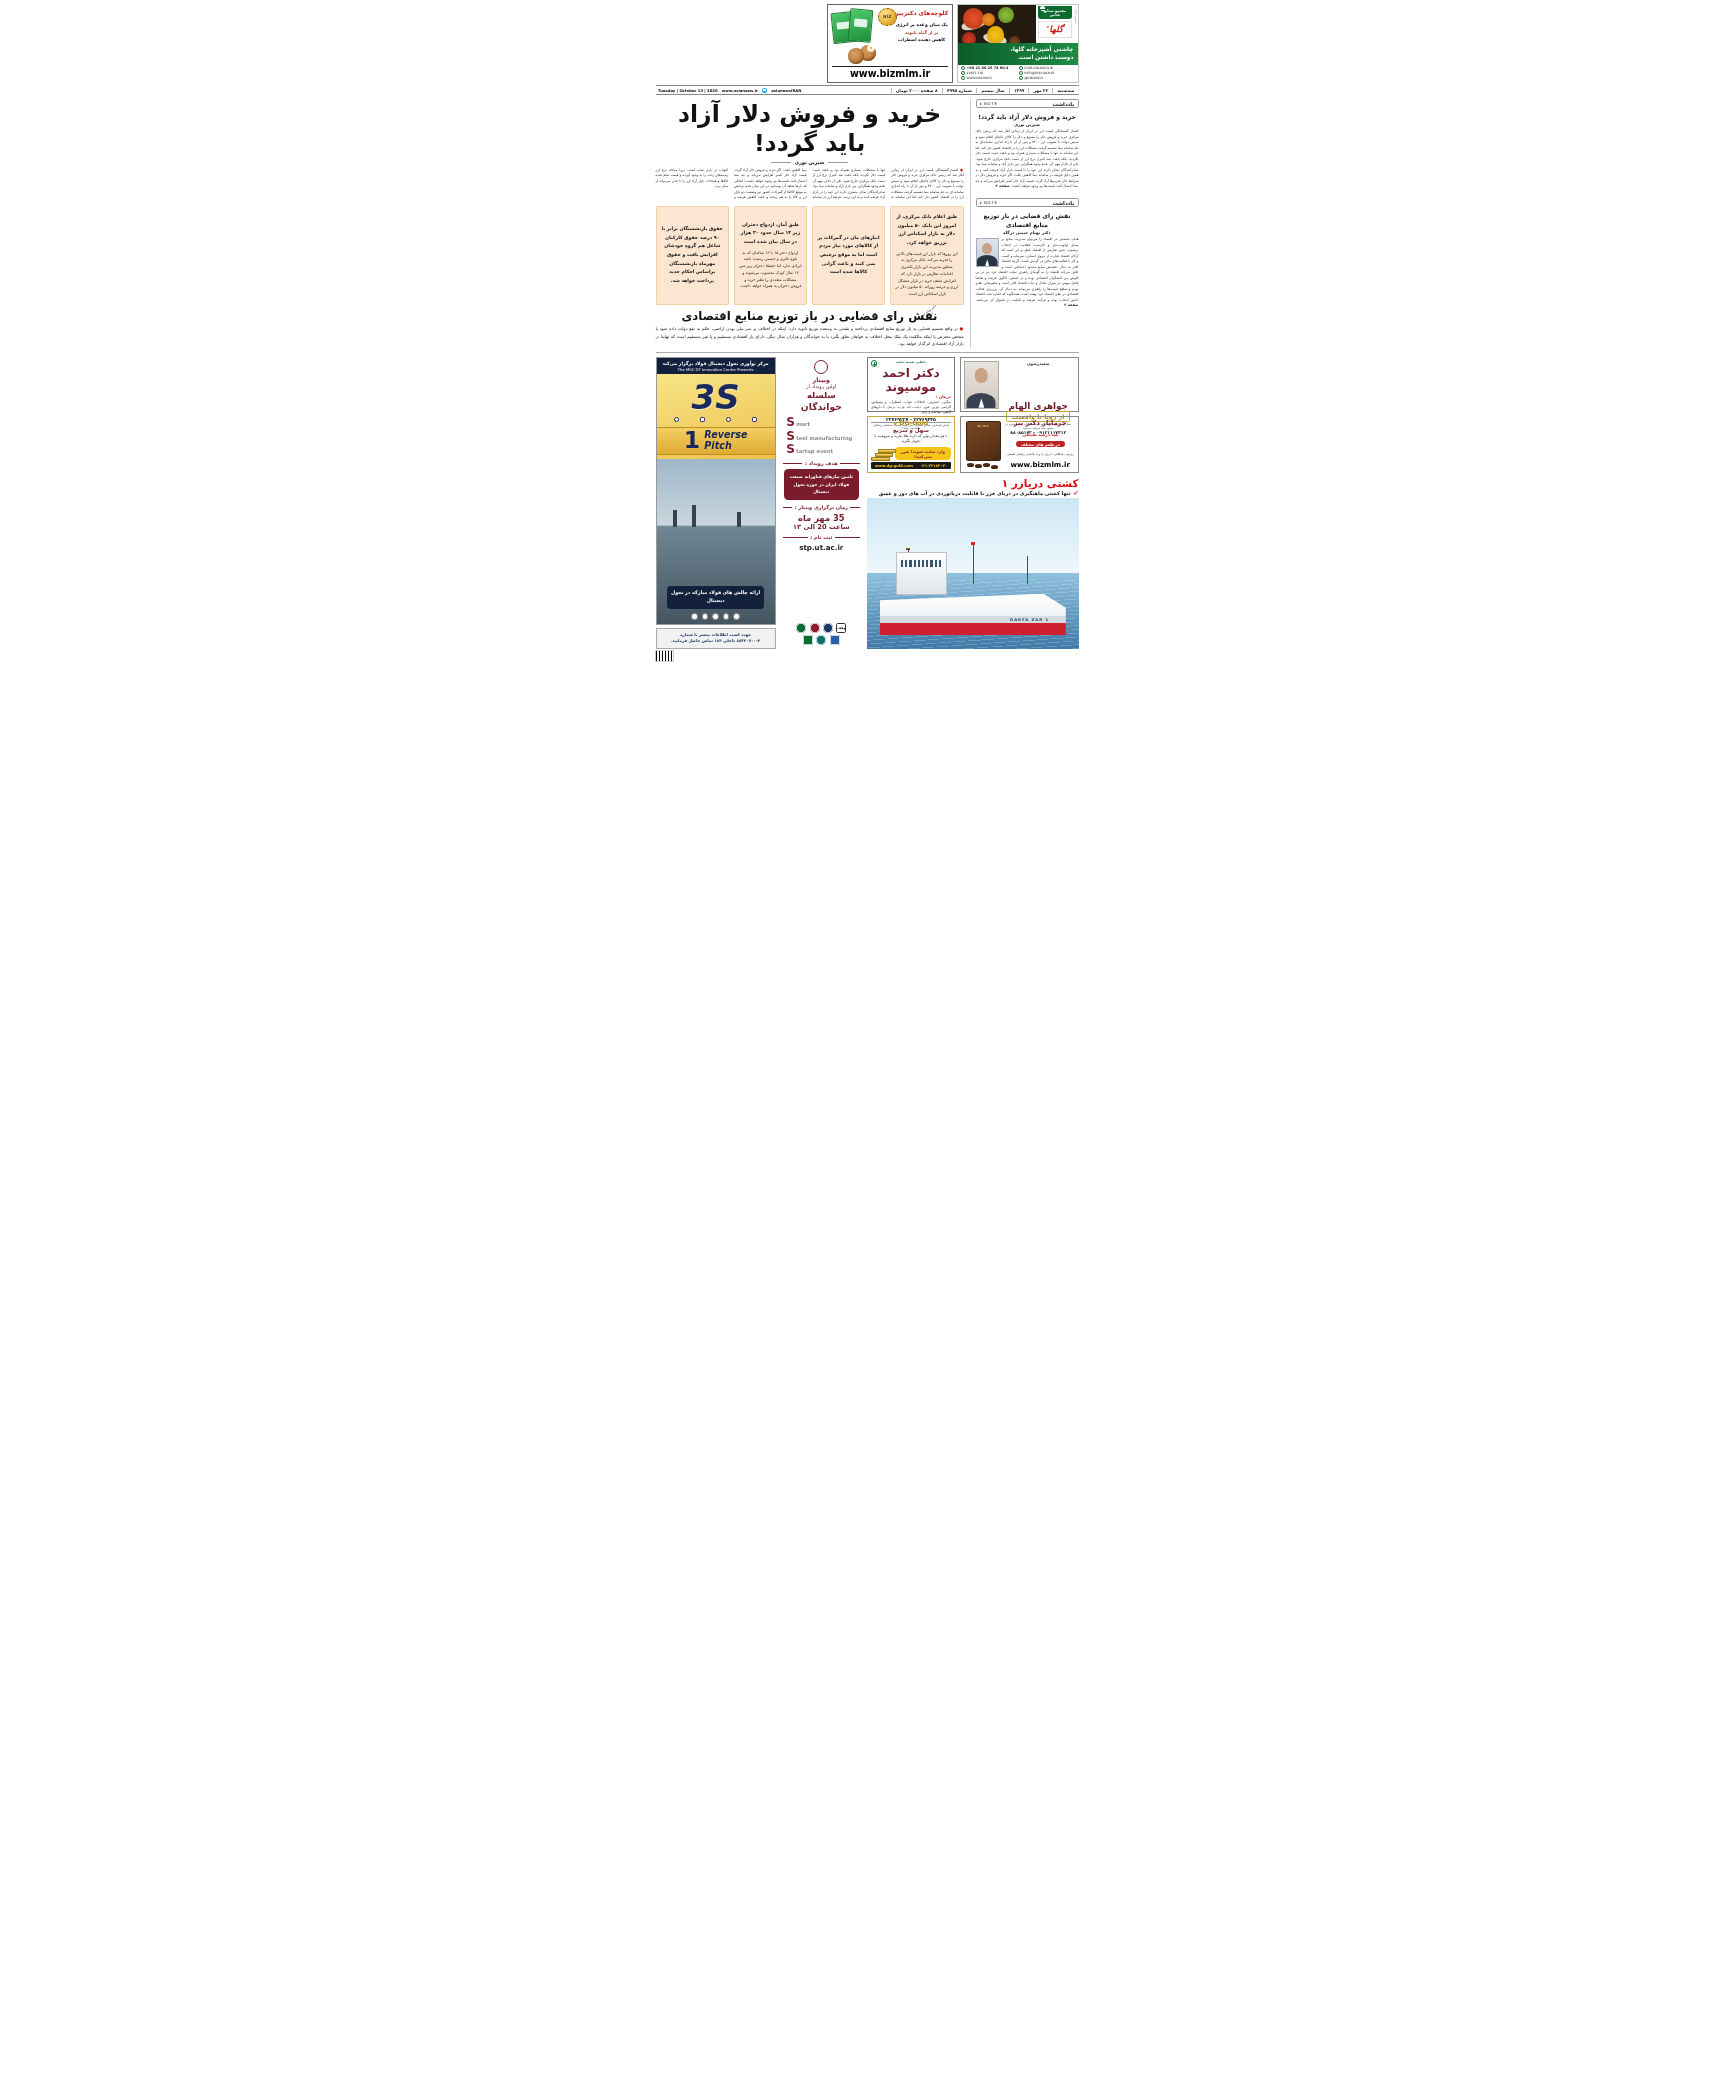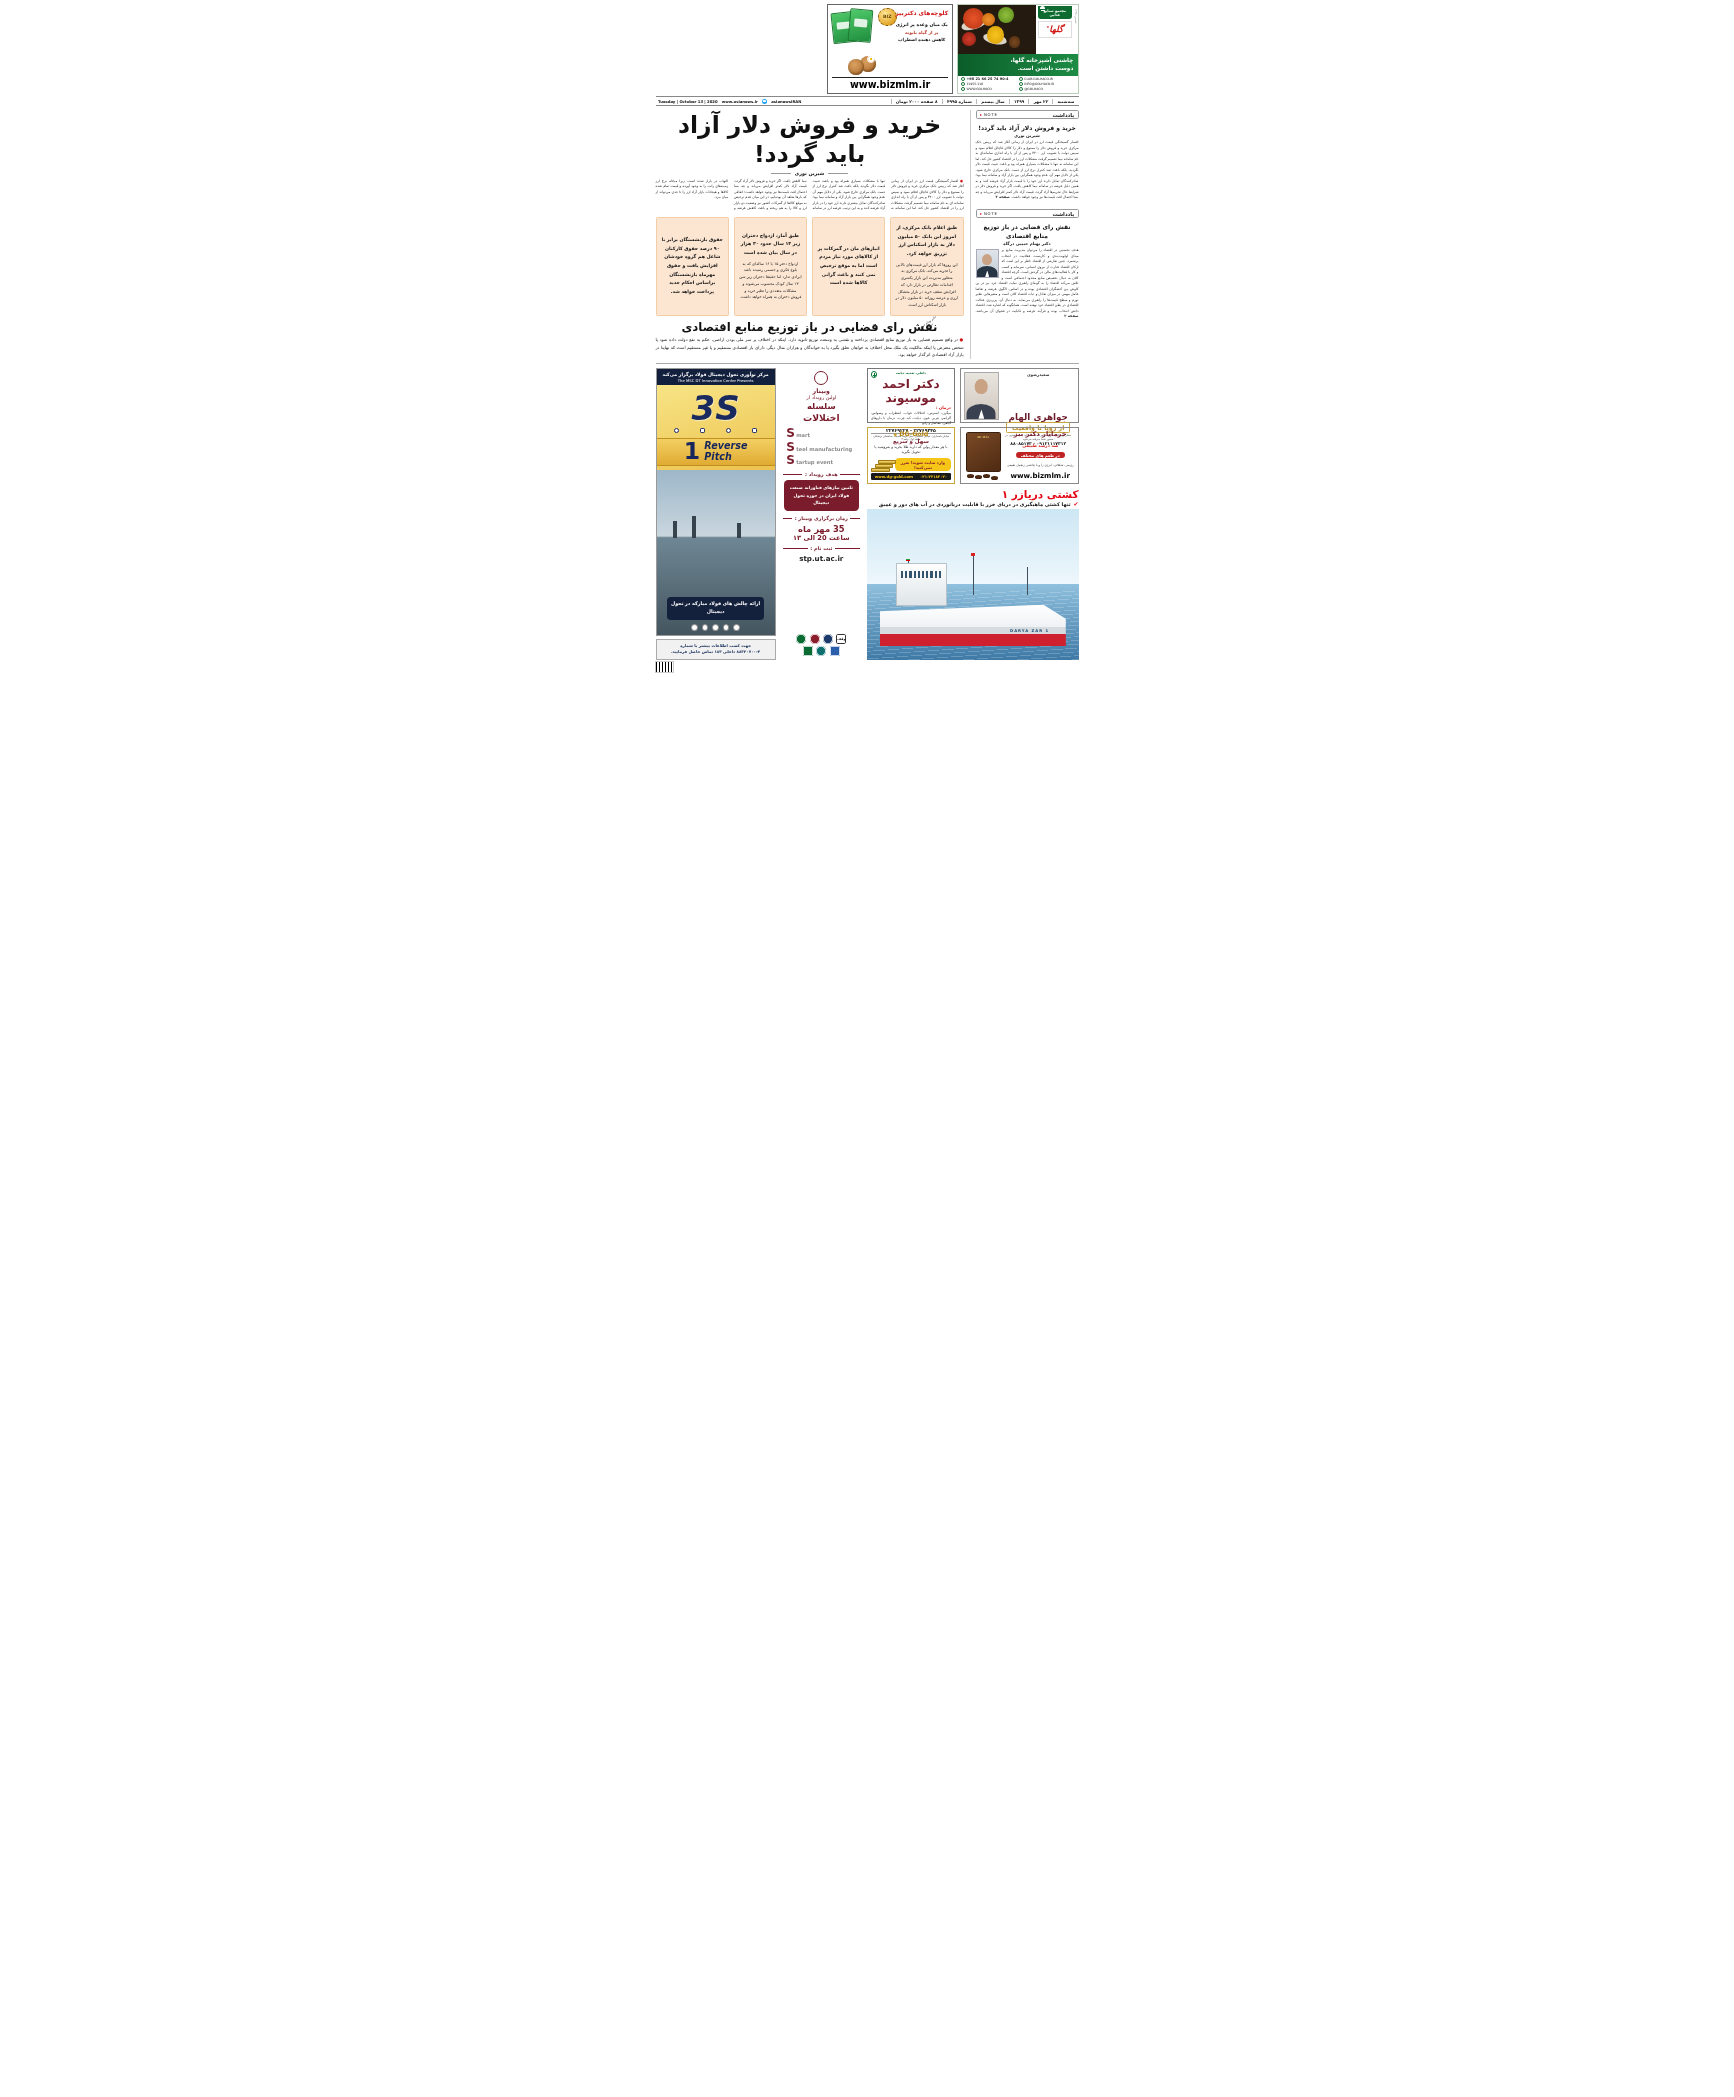--- a/index.html
+++ b/index.html
@@ -3,21 +3,21 @@
 <meta charset="utf-8">
 <style>
 *{margin:0;padding:0;box-sizing:border-box;}
 html,body{background:#fff;}
 body{font-family:"DejaVu Sans",sans-serif;color:#111;}
 .page{width:434px;min-height:620px;margin:0 auto;background:#fff;position:relative;direction:rtl;overflow:hidden;}
 
 
 .top{display:flex;gap:3.4px;padding:4.2px 5.5px 2.5px;align-items:stretch;}
 .golha{width:122px;border:0.4px solid #b9cdb9;display:flex;flex-direction:column;background:#fff;}
-.golha-top{display:flex;height:49px;}
+.golha-top{display:flex;height:38px;}
 .golha-brandcol{width:42px;position:relative;background:#fff;display:flex;flex-direction:column;}
 .golha-org{background:#0e6b2f;color:#fff;font-size:3.6px;font-weight:bold;text-align:center;padding:2.5px 1.7px 2.1px;border-radius:0 0 2.9px 2.9px;margin:1.3px 5.9px 1.7px 2.5px;position:relative;}
 .chef-icon{position:absolute;top:-0.4px;left:2.1px;width:5.9px;height:5px;}
 .chef-icon::before{content:"";position:absolute;top:0;left:0.4px;width:5px;height:2.9px;background:#fff;border-radius:2.5px 2.5px 0 0;}
 .chef-icon::after{content:"";position:absolute;bottom:0;left:0.8px;width:4.2px;height:1.3px;background:#fff;}
 .golha-logo{border:0.4px solid #ddd;margin:0 5.9px 1.7px 2.5px;text-align:center;padding:2.5px 0.8px;}
 .golha-brand{color:#d01818;font-size:8.8px;font-weight:bold;font-style:italic;position:relative;}
 .golha-brand::after{content:"®";font-size:2.9px;position:relative;top:-3.8px;}
 .golha-est{position:absolute;top:3.4px;right:0.4px;writing-mode:vertical-rl;font-size:2.5px;color:#777;}
 .spices{flex:1;position:relative;background:#241a10;overflow:hidden;}
@@ -493,21 +493,21 @@
         </div>
       </div>
     </div>
 
     <div class="ad-web">
       <div class="wb-head">
         <div class="wb-circle"></div>
         <div class="wb-h1">وبینار</div>
         <div class="wb-h2">اولین رویداد از</div>
         <div class="wb-h3">سلسله</div>
-        <div class="wb-h4">اختلالات</div>
+        <div class="wb-h4">خواندگان</div>
       </div>
       <div class="wb-s">
         <div class="wb-srow">
           <span class="wb-sbig">S</span>
           <span class="wb-srest">mart</span>
         </div>
         <div class="wb-srow">
           <span class="wb-sbig">S</span>
           <span class="wb-srest">teel manufacturing</span>
         </div>

